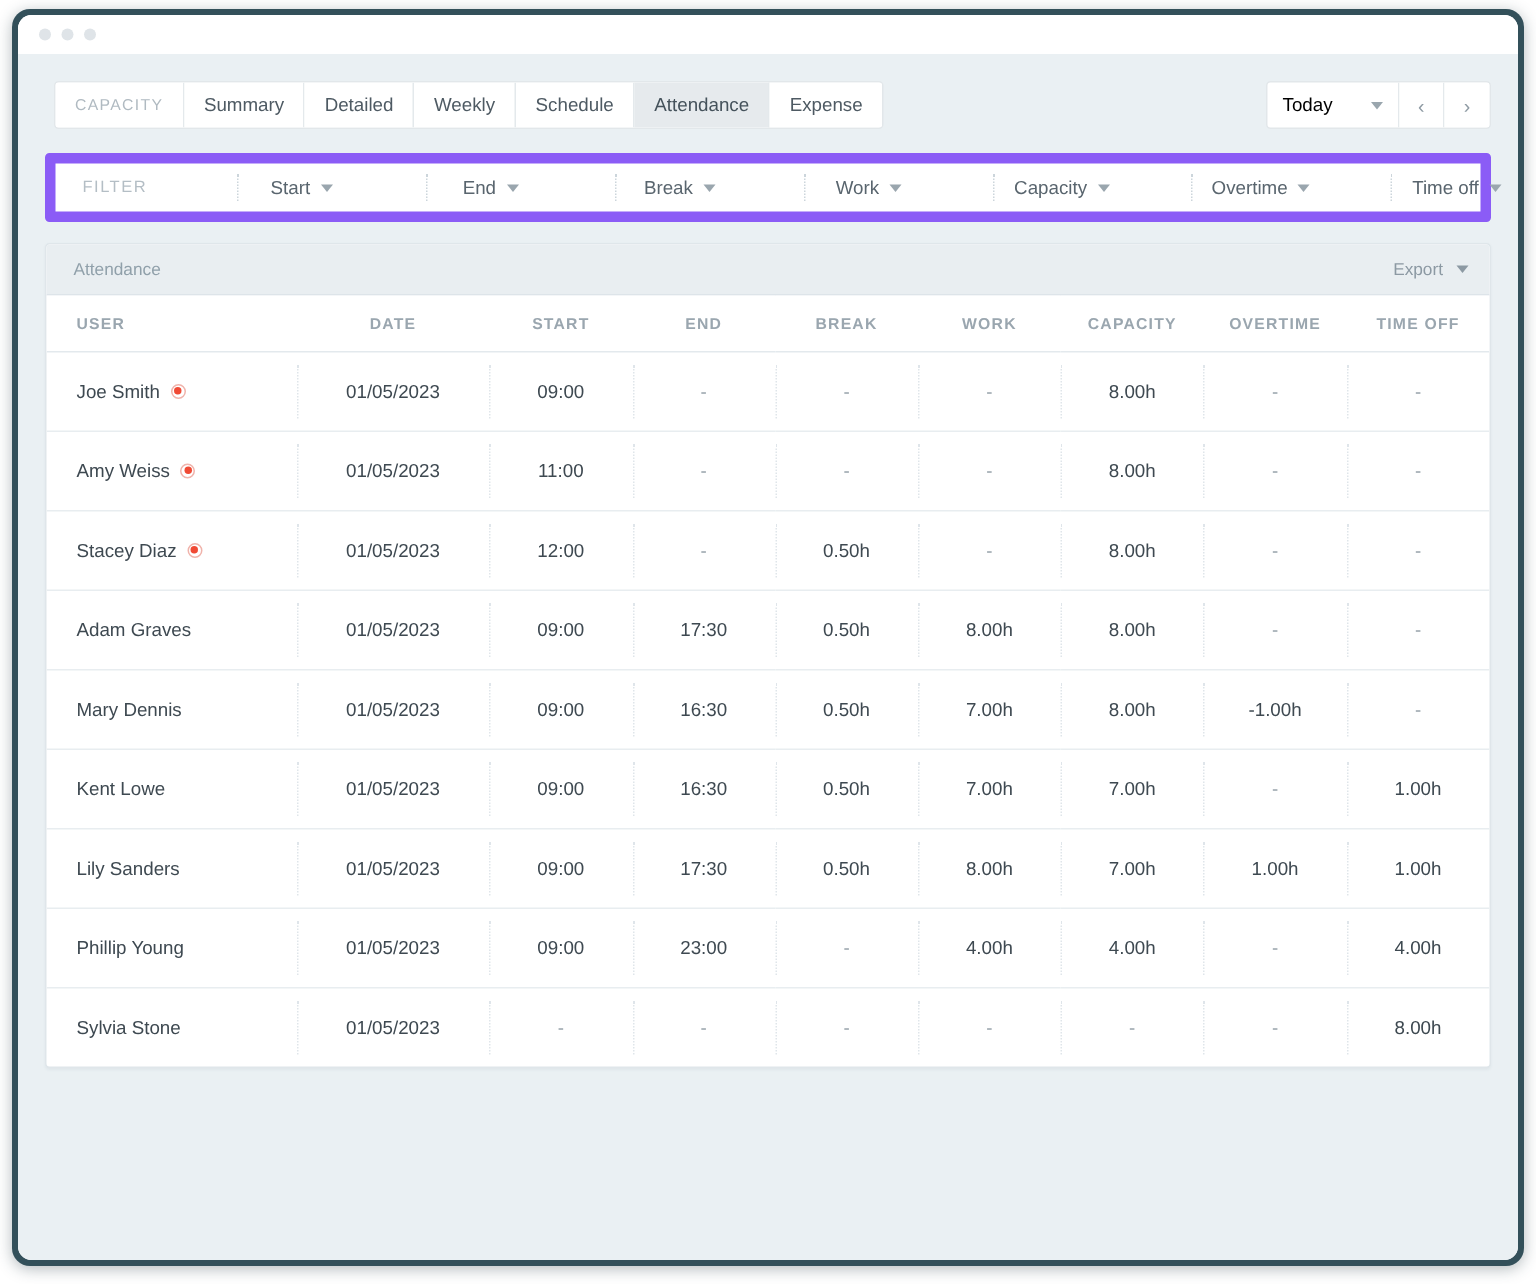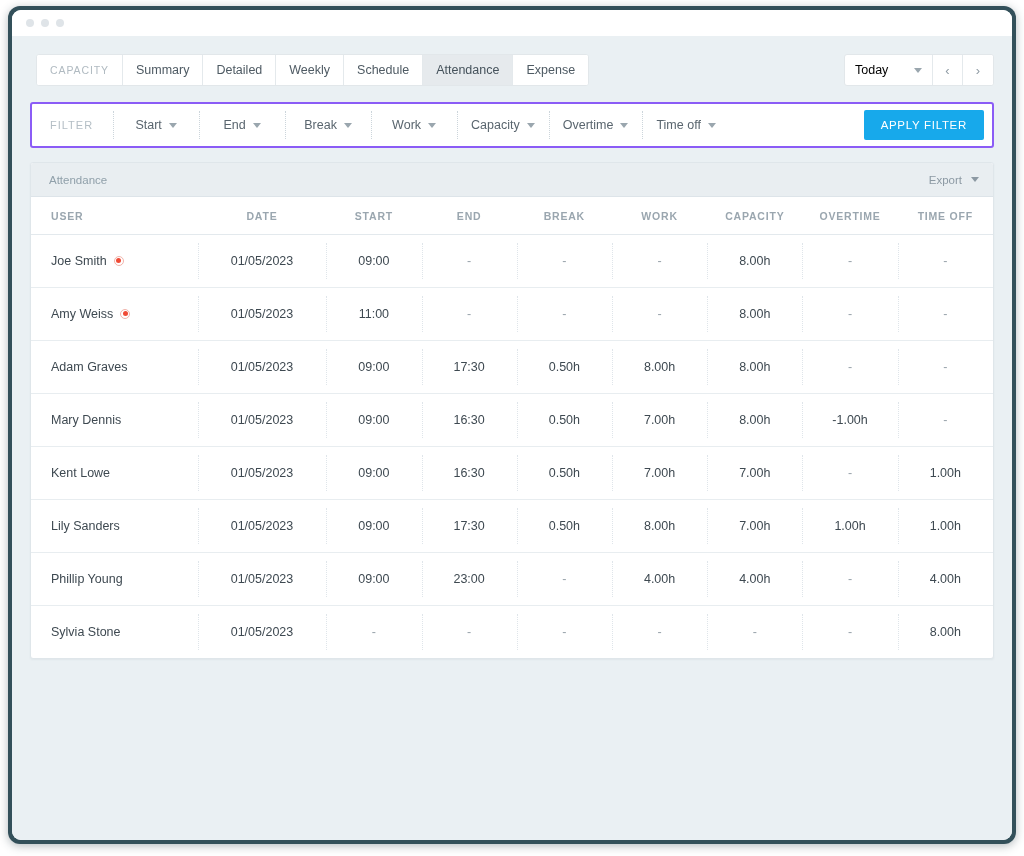--- a/index.html
+++ b/index.html
@@ -133,24 +133,25 @@
     background: #fff;
   }
   .navbtn:last-child { border-right: none; }
 
   
   .filterbar {
     display: flex;
     align-items: center;
     height: 46px;
     background: #ffffff;
-    border: 2px solid #8b5cf6;
+    border: 7px solid #8b5cf6;
     border-radius: 3px;
     margin: 0 8px 14px 8px;
     padding-right: 8px;
+    gap: 40px;
   }
   .filter-label {
     font-size: 11px;
     letter-spacing: 1px;
     color: #b4bec5;
     padding: 0 20px 0 18px;
     white-space: nowrap;
   }
   .filter-item {
     position: relative;
@@ -387,20 +388,31 @@
                 <td class="col-date">01/05/2023</td>
                 <td class="col-start">11:00</td>
                 <td class="col-end dash">-</td>
                 <td class="col-break dash">-</td>
                 <td class="col-work dash">-</td>
                 <td class="col-capacity">8.00h</td>
                 <td class="col-overtime dash">-</td>
                 <td class="col-timeoff dash">-</td>
               </tr>
               <tr>
+                <td class="col-user"><span>Stacey Diaz</span><span class="live-dot"></span></td>
+                <td class="col-date">01/05/2023</td>
+                <td class="col-start">12:00</td>
+                <td class="col-end dash">-</td>
+                <td class="col-break">0.50h</td>
+                <td class="col-work dash">-</td>
+                <td class="col-capacity">8.00h</td>
+                <td class="col-overtime dash">-</td>
+                <td class="col-timeoff dash">-</td>
+              </tr>
+              <tr>
                 <td class="col-user"><span>Adam Graves</span></td>
                 <td class="col-date">01/05/2023</td>
                 <td class="col-start">09:00</td>
                 <td class="col-end">17:30</td>
                 <td class="col-break">0.50h</td>
                 <td class="col-work">8.00h</td>
                 <td class="col-capacity">8.00h</td>
                 <td class="col-overtime dash">-</td>
                 <td class="col-timeoff dash">-</td>
               </tr>

